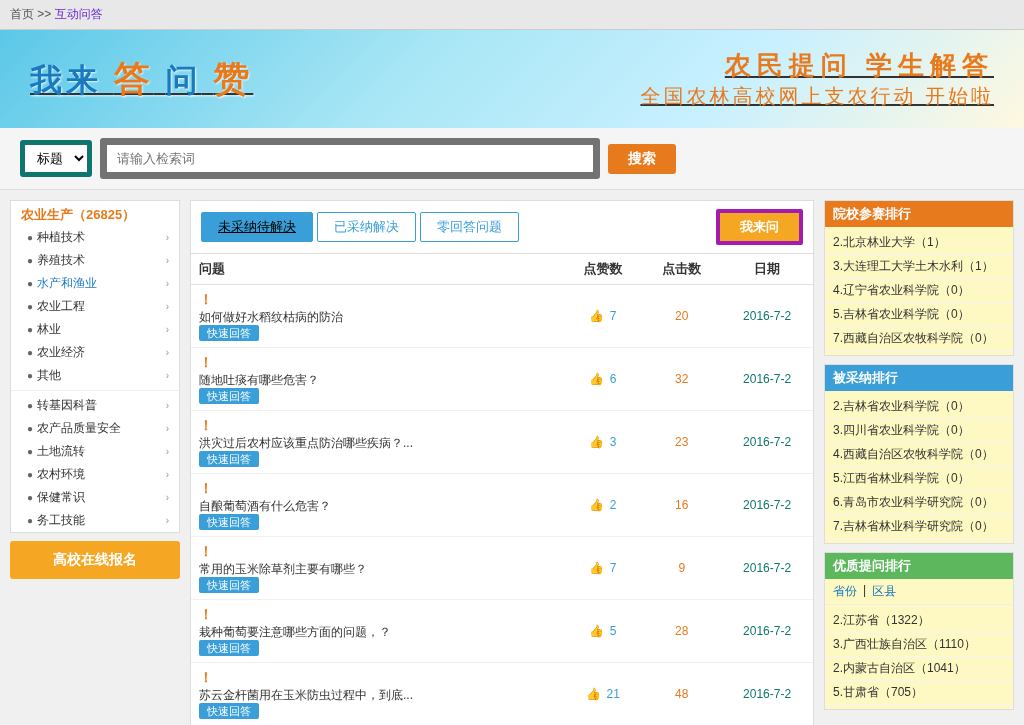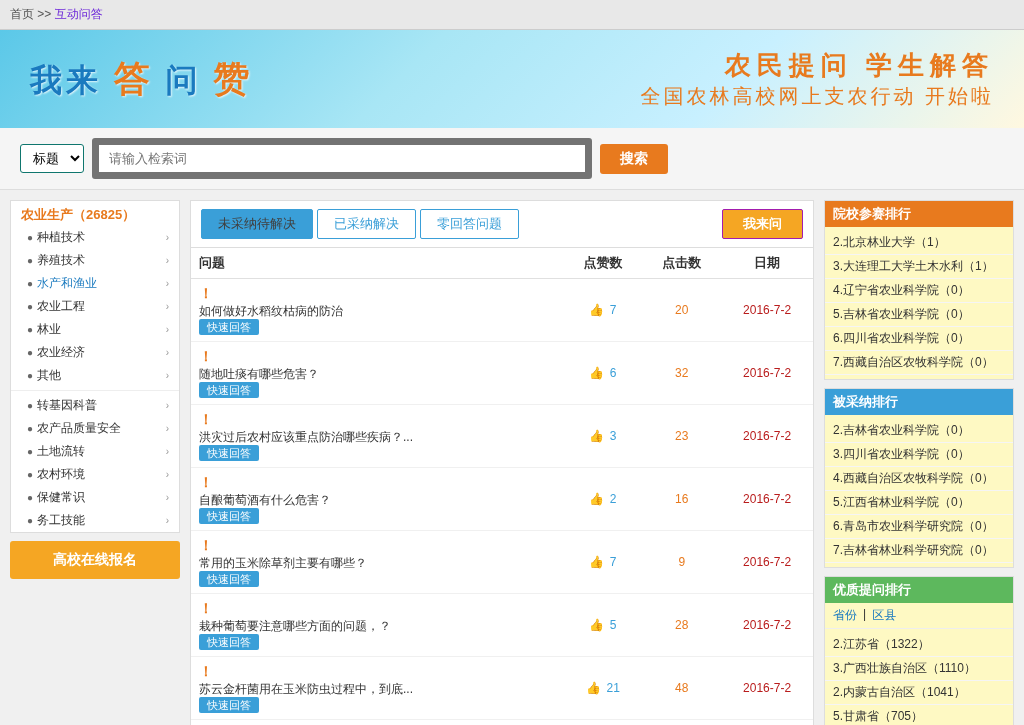--- a/index.html
+++ b/index.html
@@ -11,20 +11,21 @@
     .breadcrumb .current { color: #6d28d9; text-align: center; }
 
     
     .banner {
       background: linear-gradient(135deg, #5bc8e8 0%, #a8e6f5 40%, #c8f0ff 70%, #fff8e0 100%);
       padding: 18px 30px;
       display: flex;
       align-items: center;
       justify-content: space-between;
       min-height: 90px;
+      text-decoration: underline;
     }
     .banner-left {
       display: flex;
       align-items: center;
       gap: 10px;
     }
     .banner-title-zh {
       font-size: 28px;
       font-weight: bold;
       color: #1a7abf;
@@ -50,21 +51,21 @@
     
     .search-bar {
       background: #f5f5f5;
       padding: 10px 20px;
       display: flex;
       align-items: center;
       gap: 8px;
       border-bottom: 1px solid #ddd;
     }
     .search-select {
-      border: 1px solid #0f766e;
+      border: 5px solid #0f766e;
       padding: 5px 8px;
       background: #fff;
       border-radius: 3px;
       font-size: 13px;
       cursor: pointer;
     }
     .search-input {
       flex: 1;
       max-width: 500px;
       border: 7px solid #737373;
@@ -164,27 +165,28 @@
       border: 1px solid #3a9fd8;
       color: #3a9fd8;
       cursor: pointer;
       font-size: 13px;
       background: #fff;
       margin-right: 4px;
       border-radius: 2px;
     }
     .tab.active {
       background: #3a9fd8;
-      color: #404040;
+      color: #000000;
+      text-decoration: underline;
     }
     .tab-ask {
       margin-left: auto;
       background: #f5a623;
       color: #fff;
-      border: 1px solid #a21caf;
+      border: 4px solid #a21caf;
       padding: 5px 20px;
       border-radius: 2px;
       cursor: pointer;
       font-size: 13px;
       font-weight: bold;
     }
 
     
     .qa-table {
       width: 100%;
@@ -218,21 +220,21 @@
       background: #3a9fd8;
       color: #fff;
       padding: 2px 8px;
       border-radius: 2px;
       font-size: 11px;
       white-space: nowrap;
     }
     .like-icon { color: #3a9fd8; margin-right: 2px; }
     .like-count { color: #3a9fd8; }
     .click-count { color: #e87a1e; }
-    .date-text { color: #b91c1c; white-space: nowrap; }
+    .date-text { color: #0f766e; white-space: nowrap; }
 
     
     .right-sidebar {
       width: 190px;
       flex-shrink: 0;
       margin-left: 10px;
     }
     .right-section {
       background: #fef9c3;
       border: 1px solid #ddd;
@@ -529,21 +531,20 @@
 
   <div class="right-sidebar">
 
     <div class="right-section">
       <div class="right-header">院校参赛排行</div>
       <div class="right-list" id="college-ranking-list">
           <div class="right-list-item">2.北京林业大学（1）</div>
           <div class="right-list-item">3.大连理工大学土木水利（1）</div>
           <div class="right-list-item">4.辽宁省农业科学院（0）</div>
           <div class="right-list-item">5.吉林省农业科学院（0）</div>
-          <div class="right-list-item">6.四川省农业科学院（0）</div>
           <div class="right-list-item">7.西藏自治区农牧科学院（0）</div>
         </div>
     </div>
 
     <div class="right-section">
       <div class="right-header blue">被采纳排行</div>
       <div class="right-list" id="adopted-ranking-list">
           <div class="right-list-item">2.吉林省农业科学院（0）</div>
           <div class="right-list-item">3.四川省农业科学院（0）</div>
           <div class="right-list-item">4.西藏自治区农牧科学院（0）</div>

